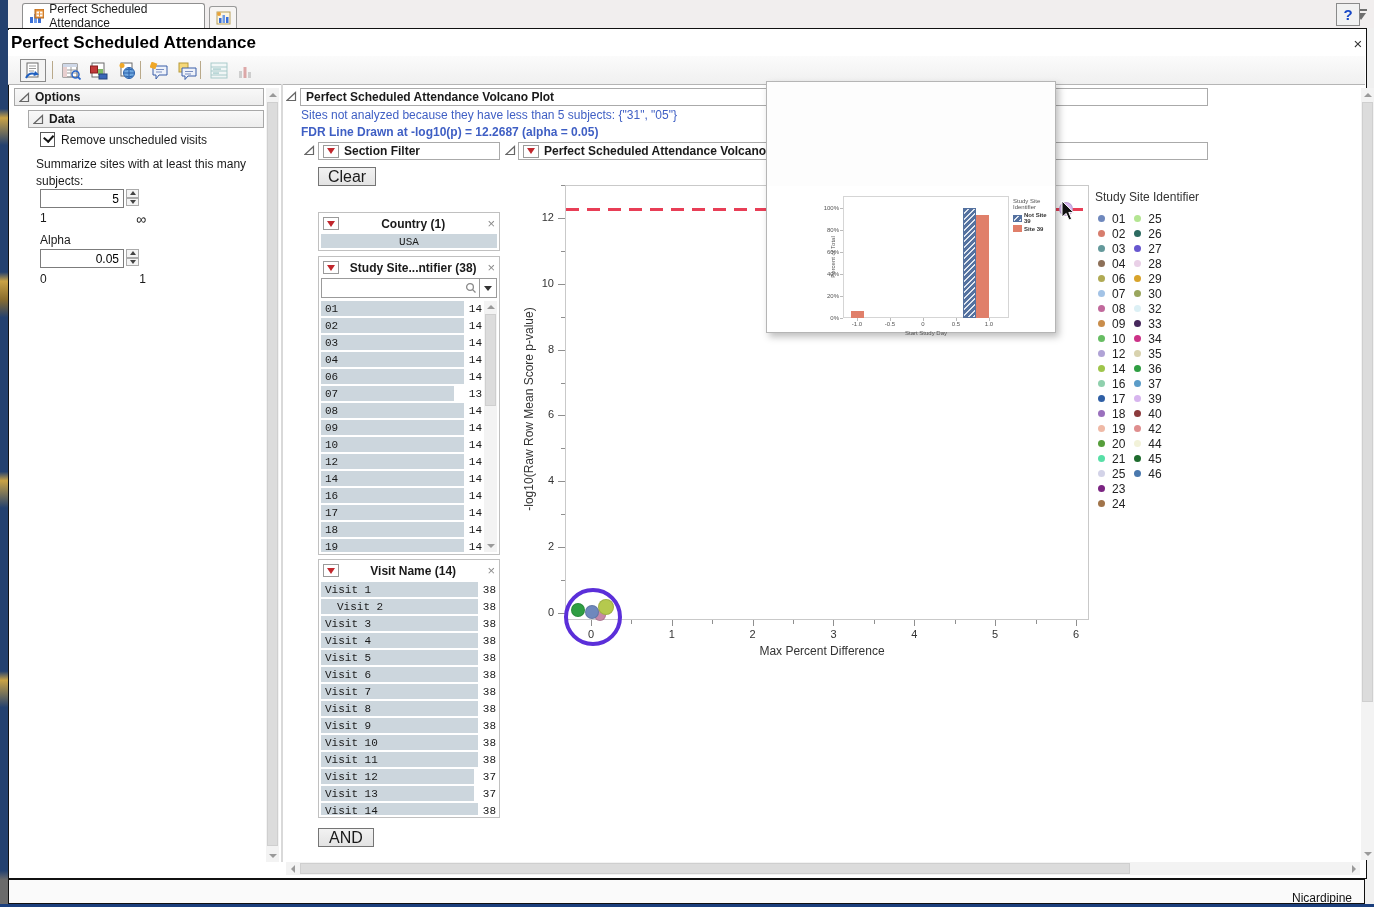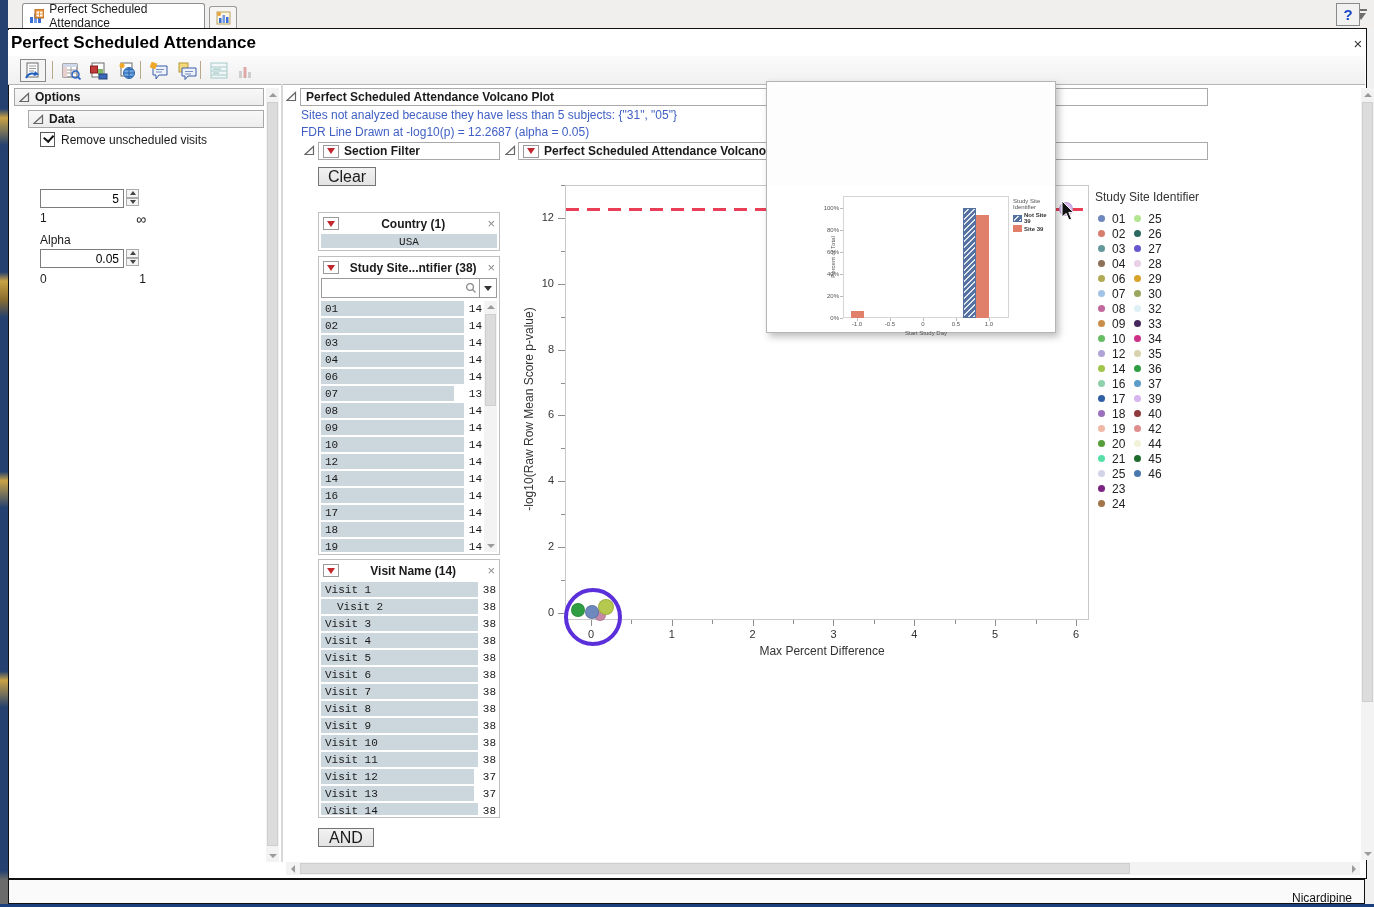--- a/index.html
+++ b/index.html
@@ -67,21 +67,21 @@
   #hscroll{left:286px;top:862px;width:1074px;height:13px;}
 
   
   .otri{flex:none;}
 
   
   #oh1{left:300px;top:88px;width:908px;height:18px;background:#fff;border:1px solid #aaa;box-sizing:border-box;display:flex;align-items:center;padding-left:5px;font-weight:bold;}
   #oh1-tri{left:286px;top:91px;}
   .note{color:#3f5fc4;}
   #note1{left:301px;top:108px;}
-  #note2{left:301px;top:125px;}
+  #note2{left:301px;top:125px;font-weight:bold;}
   #sf-tri{left:304px;top:145px;}
   #sf-header{left:318px;top:142px;width:182px;height:18px;background:#fff;border:1px solid #aaa;box-sizing:border-box;display:flex;align-items:center;gap:5px;padding-left:4px;font-weight:bold;}
   #vp-tri{left:505px;top:145px;}
   #vp-header{left:518px;top:142px;width:690px;height:18px;background:#fff;border:1px solid #aaa;box-sizing:border-box;display:flex;align-items:center;gap:5px;padding-left:4px;font-weight:bold;white-space:nowrap;overflow:hidden;}
   .redtri-btn{flex:none;width:16px;height:13px;border:1px solid #9a9a9a;background:#fff;display:flex;align-items:center;justify-content:center;box-sizing:border-box;}
   .redtri{width:0;height:0;border-left:4px solid transparent;border-right:4px solid transparent;border-top:6px solid #c1272d;}
 
   .pushbtn{background:linear-gradient(#f2f2f2,#e3e3e3);border:1px solid #757575;box-sizing:border-box;display:flex;align-items:center;justify-content:center;font-size:16px;}
   #clear-btn{left:318px;top:167px;width:58px;height:19px;}
   #and-btn{left:318px;top:828px;width:56px;height:19px;}
@@ -268,20 +268,21 @@
   <div id="data-header" class="abs outline-head">
     <svg class="otri" width="11" height="11">
         <path d="M9.5,1.5 L9.5,9.5 L1,9.5 Z" fill="none" stroke="#666" stroke-width="1.2"></path>
       </svg>
     <span>Data</span>
   </div>
   <div id="chk-row" class="abs">
     <span class="checkbox checked"></span>
     <span>Remove unscheduled visits</span>
   </div>
+  <div id="sum-label" class="abs">Summarize sites with at least this many subjects:</div>
   <div id="sum-spin" class="abs spinbox">
     <input class="spin-input" value="5" style="">
     <span class="spin-btns">
       <span class="spin-btn">
           <span class="tri-up"></span>
         </span>
       <span class="spin-btn">
           <span class="tri-dn"></span>
         </span>
     </span>

